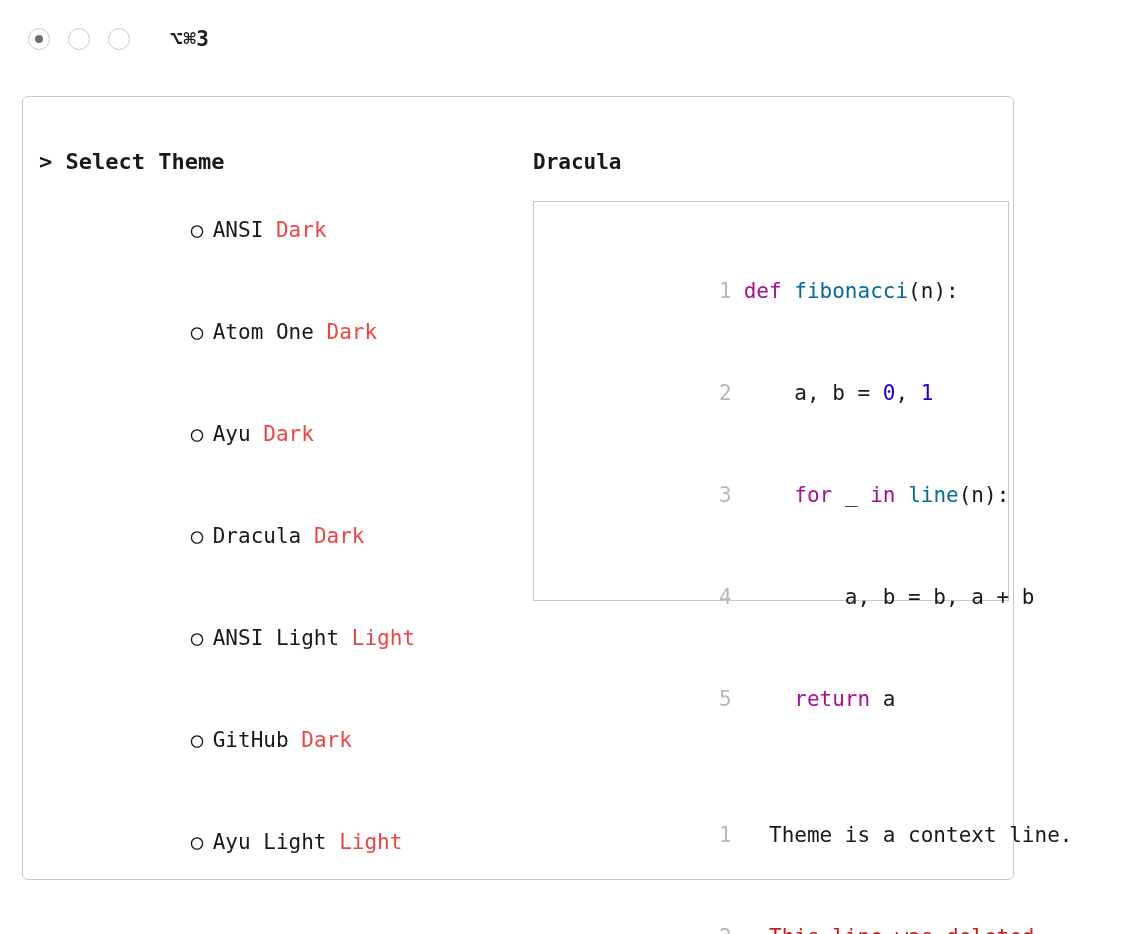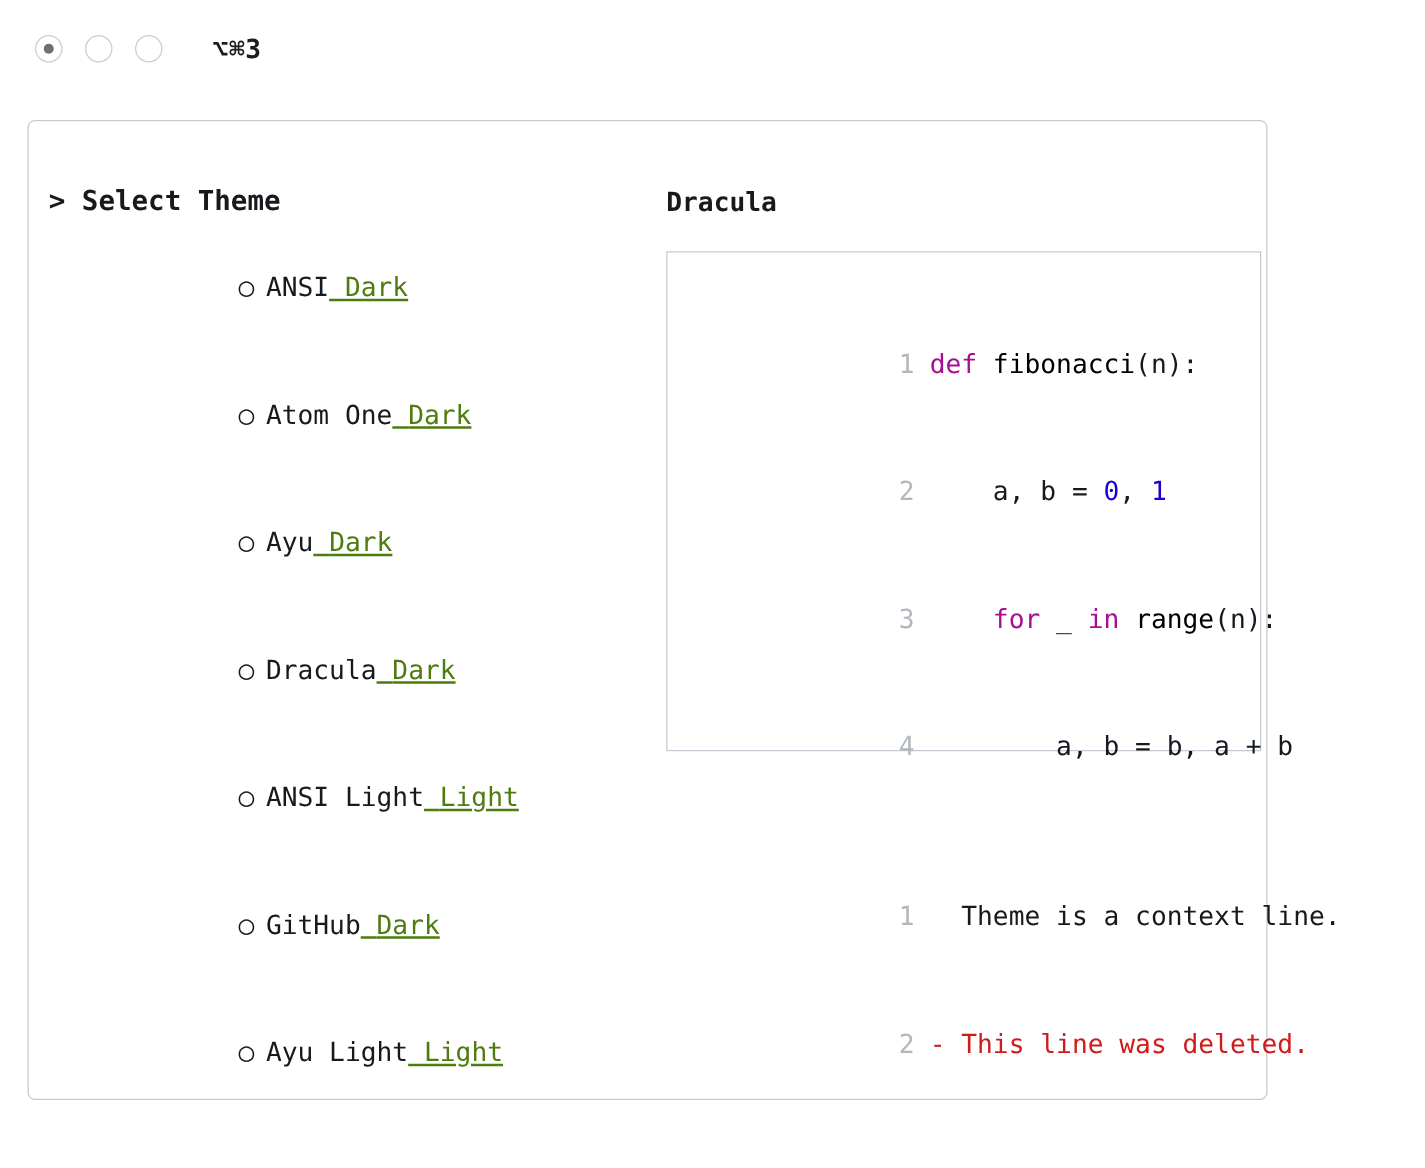--- a/index.html
+++ b/index.html
@@ -102,22 +102,21 @@
     color: #18191c;
     white-space: pre;
     display: block;
   }
   .marker {
     display: inline-block;
     width: 22px;
     color: #18191c;
   }
   .variant {
-    color: #4d7c0f;
-    text-decoration: underline;
+    color: #ef4444;
   }
   
   .preview-title {
     font-size: 21px;
     font-weight: bold;
     color: #18191c;
     line-height: 34px;
     margin-bottom: 22px;
     white-space: pre;
   }
@@ -135,21 +134,21 @@
     white-space: pre;
   }
   .ln {
     color: #b4b7bd;
     display: inline-block;
     width: 26px;
     text-align: right;
     margin-right: 12px;
   }
   .kw { color: #aa0d91; }
-  .fn { color: #000000; }
+  .fn { color: #0369a1; }
   .num { color: #1c00cf; }
   .plain { color: #18191c; }
   .blank-line { height: 34px; }
   .diff-ctx { color: #18191c; }
   .diff-del { color: #d01b1b; }
 </style>
 </head>
 <body>
 
 <div class="window">
@@ -198,24 +197,27 @@
         <div class="preview-title">Dracula</div>
         <div class="preview-box">
 
           <div class="code-line">
             <span class="ln">1</span><span class="kw">def </span><span class="fn">fibonacci</span><span class="plain">(n):</span>
           </div>
           <div class="code-line">
             <span class="ln">2</span><span class="plain">    a, b = </span><span class="num">0</span><span class="plain">, </span><span class="num">1</span>
           </div>
           <div class="code-line">
-            <span class="ln">3</span><span class="plain">    </span><span class="kw">for</span><span class="plain"> _ </span><span class="kw">in</span><span class="plain"> </span><span class="fn">range</span><span class="plain">(n):</span>
+            <span class="ln">3</span><span class="plain">    </span><span class="kw">for</span><span class="plain"> _ </span><span class="kw">in</span><span class="plain"> </span><span class="fn">line</span><span class="plain">(n):</span>
           </div>
           <div class="code-line">
             <span class="ln">4</span><span class="plain">        a, b = b, a + b</span>
+          </div>
+          <div class="code-line">
+            <span class="ln">5</span><span class="plain">    </span><span class="kw">return</span><span class="plain"> a</span>
           </div>
 
           <div class="blank-line"></div>
 
           <div class="code-line">
             <span class="ln">1</span><span class="diff-ctx">  Theme is a context line.</span>
           </div>
           <div class="code-line">
             <span class="ln">2</span><span class="diff-del">- This line was deleted.</span>
           </div>

